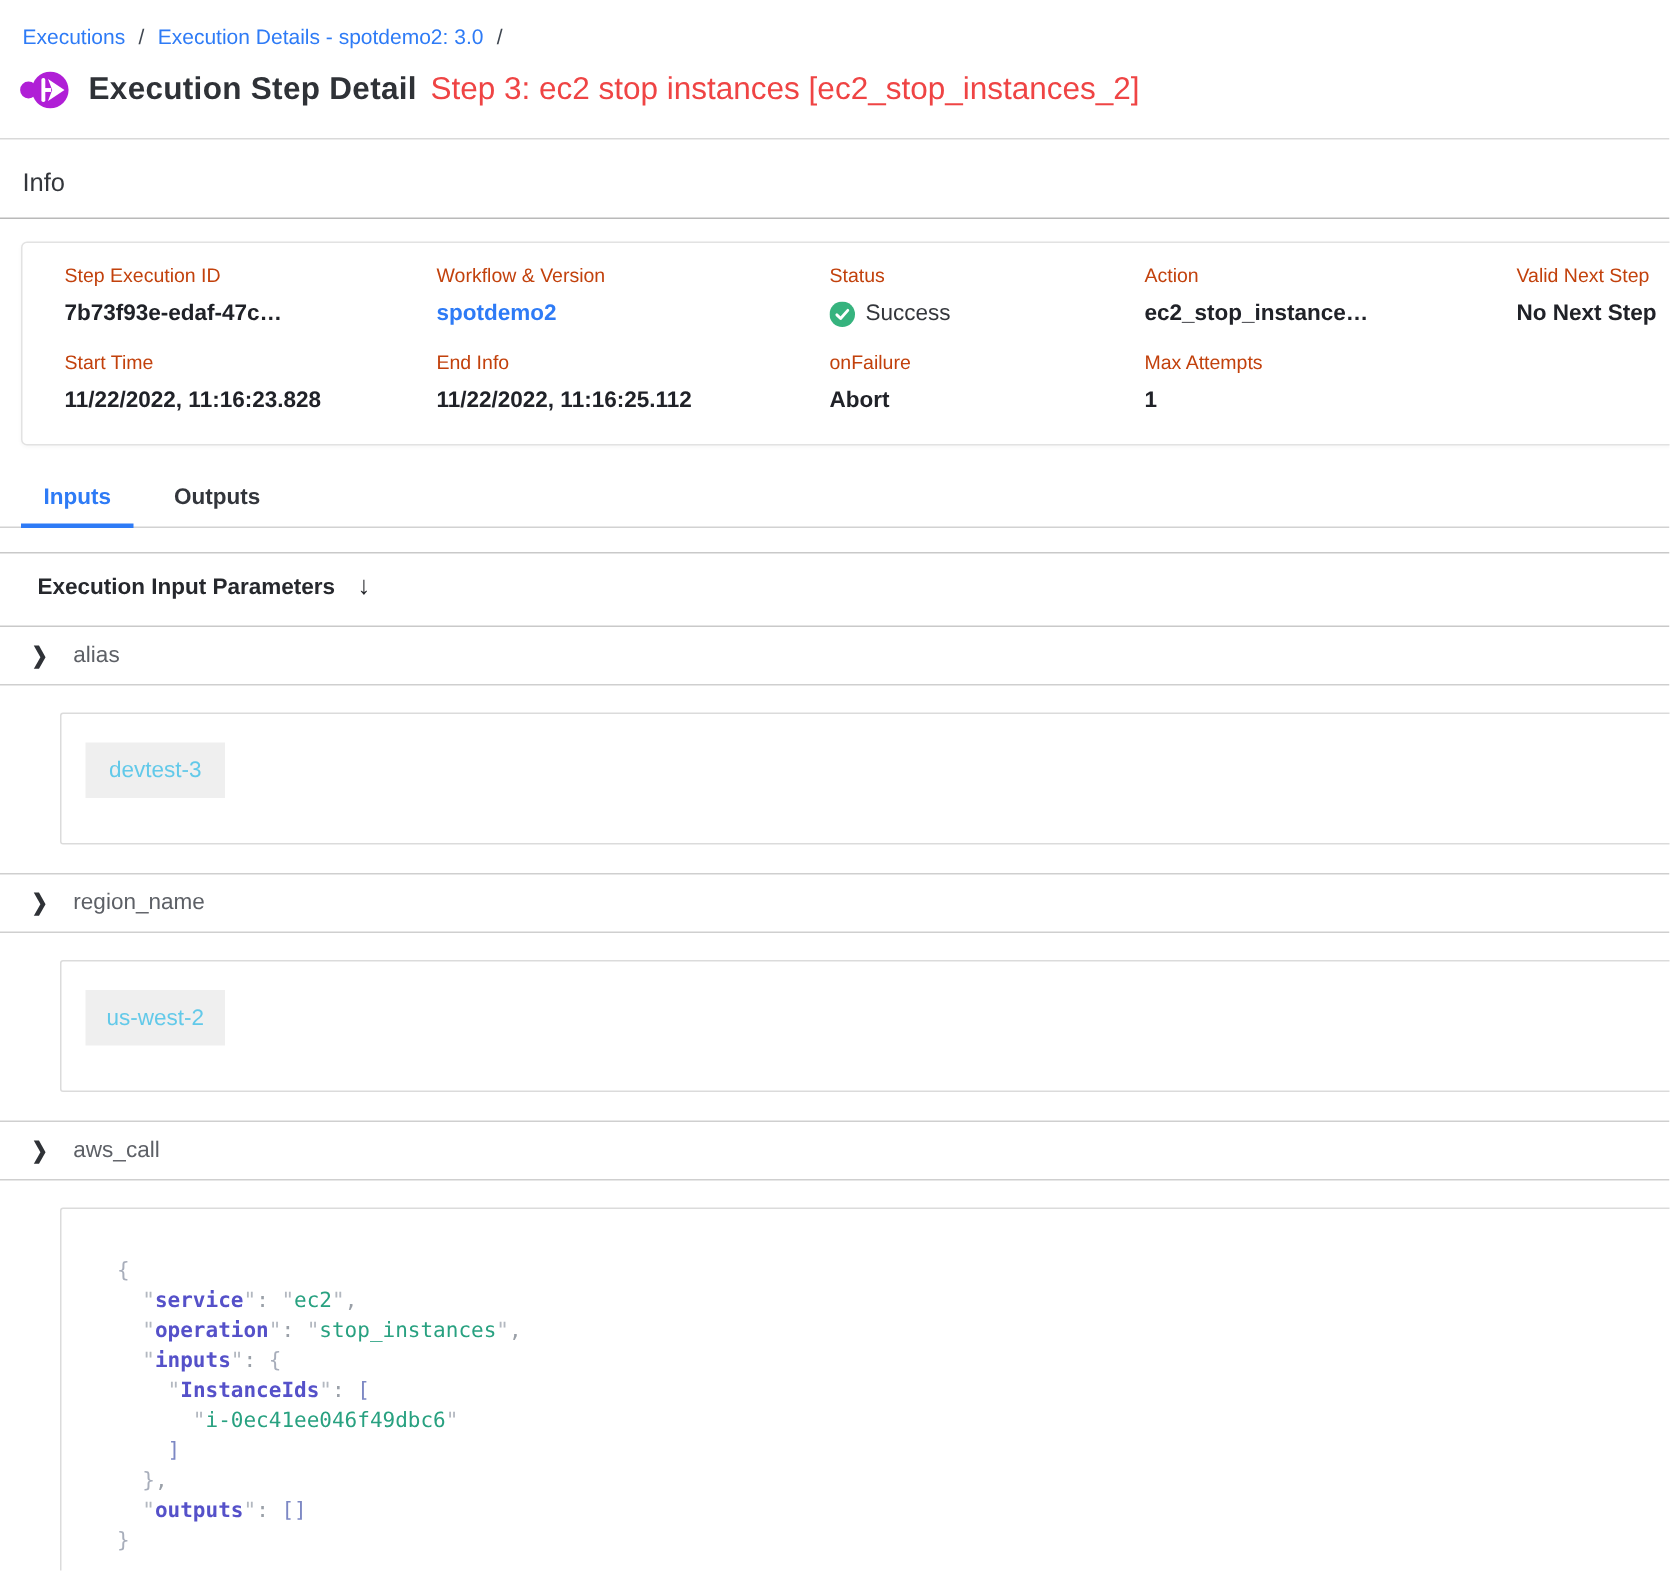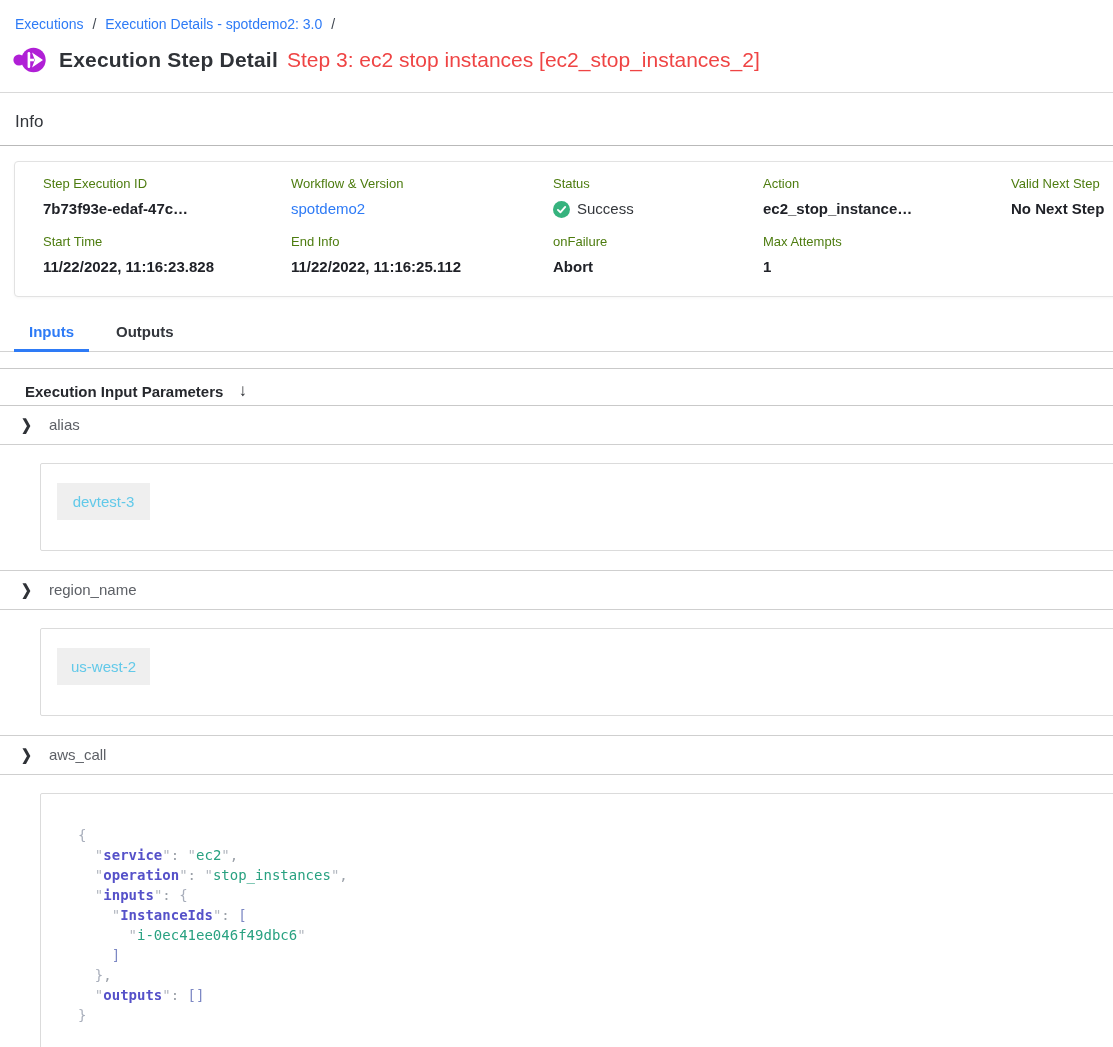--- a/index.html
+++ b/index.html
@@ -29,40 +29,40 @@
 
   
   .card {
     margin:15px -12px 0 14px;
     border:1px solid #e2e2e2; border-radius:4px; background:#fff;
     box-shadow:0 1px 3px rgba(0,0,0,.04);
     padding:14px 0 20px 28px;
   }
   .card-row { display:grid; grid-template-columns:248px 262px 210px 248px auto; }
   .card-row + .card-row { margin-top:16px; }
-  .cell .label { font-size:13px; color:#4d7c0f; line-height:16px; margin-bottom:8px; }
+  .cell .label { font-size:13px; color:#c2410c; line-height:16px; margin-bottom:8px; }
   .cell .value { font-size:15px; font-weight:700; color:#202228; line-height:18px; }
-  .cell .value.link { color:#2e7bf6; font-weight:400; cursor:pointer;margin-top:27px; }
+  .cell .value.link { color:#2e7bf6; font-weight:700; cursor:pointer;margin-top:27px; }
   .cell .value.status { font-weight:400; color:#33363b; display:flex; align-items:center; gap:7px; }
   .check-icon { width:17px; height:17px; display:inline-block; }
 
   
   .tabs { display:flex; padding-left:14px; margin-top:18px; border-bottom:1px solid #d2d2d2; }
   .tab {
     padding:8px 15px 9px; font-size:15px; font-weight:600; color:#33363c;
     margin-bottom:-1px; margin-right:12px; cursor:pointer; border-bottom:3px solid transparent;
   }
   .tab.active { color:#2e7bf6; border-bottom-color:#2e7bf6; }
 
   .hr-mid { border-top:1px solid #c9c9c9; margin-top:16px; }
 
   
   .params-header {
     display:flex; align-items:center; gap:15px;
-    padding:12px 0 4px 25px; border-bottom:1px solid #c9c9c9;
+    padding:12px 0 16px 25px; border-bottom:1px solid #c9c9c9;
     font-size:15px; font-weight:600; color:#26282d;
   }
   .download-icon { font-size:17px; font-weight:700; color:#26282d; cursor:pointer; }
 
   
   .param-row {
     display:flex; align-items:center; gap:17px;
     padding:10px 0 11px 21px; border-bottom:1px solid #cfcfcf; cursor:pointer;
   }
   .param-block + .param-block .param-row { border-top:1px solid #cfcfcf; }

